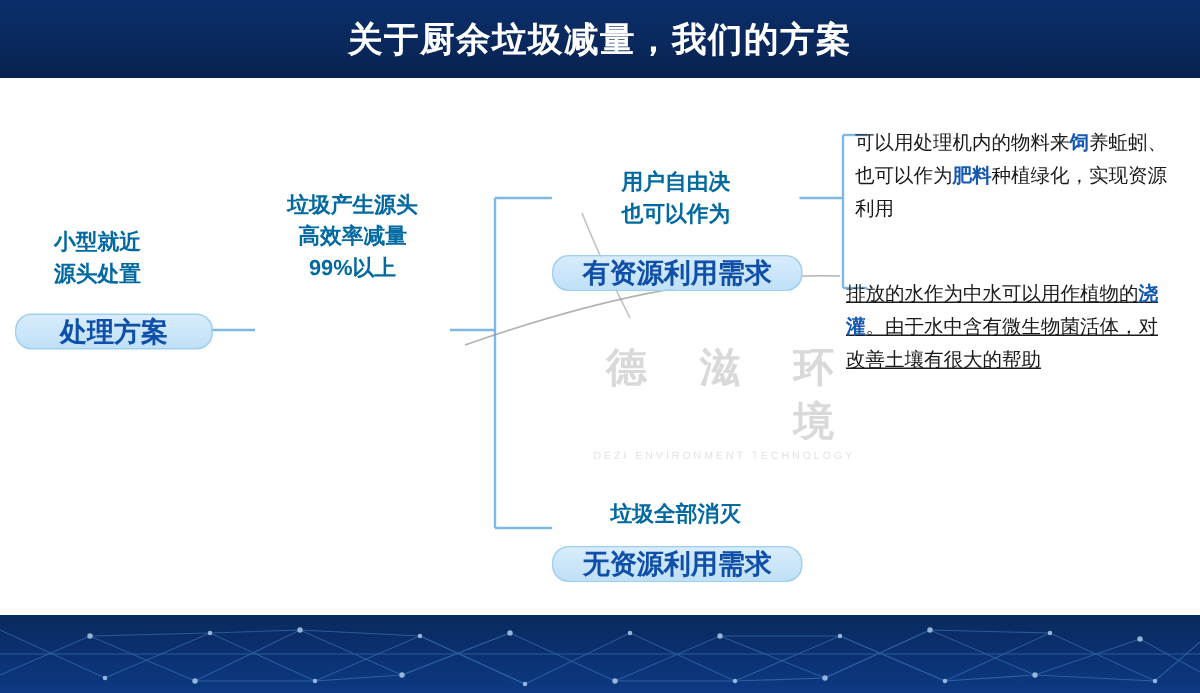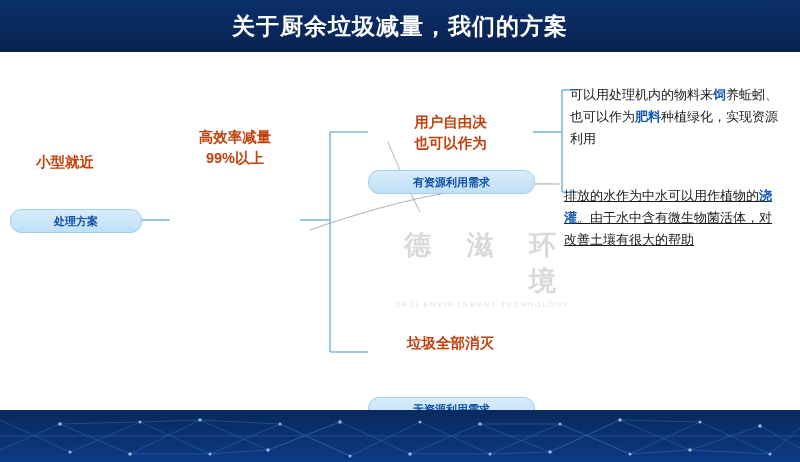--- a/index.html
+++ b/index.html
@@ -112,32 +112,32 @@
     font-weight: normal;
   }
 
   
   .pill {
     position: absolute;
     border-radius: 11px;
     background: linear-gradient(180deg, #d8ecfb 0%, #bfe0f7 100%);
     border: 1px solid #9fd0ef;
     color: #0f4fa8;
-    font-size: 11px;
+    font-size: 18px;
     font-weight: bold;
     text-align: center;
     line-height: 22px;
     height: 22px;
     white-space: nowrap;
   }
 
   
   .blue-label {
     position: absolute;
-    color: #c2410c;
+    color: #0369a1;
     font-weight: bold;
     font-size: 14.5px;
     line-height: 21px;
     text-align: center;
     white-space: nowrap;
   }
 
   
   .body-text {
     position: absolute;
@@ -183,42 +183,44 @@
       <path d="M388 90 C 400 120, 410 140, 420 160" stroke="#9a9a9a" stroke-width="1.1" fill="none" opacity="0.6"></path>
     </svg>
 
     <div class="watermark">
       <span>德 滋 环 境</span>
       <span class="sub">DEZI ENVIRONMENT TECHNOLOGY</span>
     </div>
 
     <div class="blue-label" style="left:0; top:100px; width:130px;">
       <div>小型就近</div>
+      <div>源头处置</div>
     </div>
 
     <div class="pill" style="left:10px; top:157px; width:130px;">处理方案</div>
 
     <div class="blue-label" style="left:160px; top:75px; width:150px;">
+      <div>垃圾产生源头</div>
       <div>高效率减量</div>
       <div>99%以上</div>
     </div>
 
 
     <div class="blue-label" style="left:368px; top:60px; width:165px;">
       <div>用户自由决</div>
       <div>也可以作为</div>
     </div>
 
     <div class="pill" style="left:368px; top:118px; width:165px;">有资源利用需求</div>
 
     <div class="blue-label" style="left:368px; top:281px; width:165px;">
       <div>垃圾全部消灭</div>
     </div>
 
-    <div class="pill" style="left:368px; top:312px; width:165px;margin-top:33px;">无资源利用需求</div>
+    <div class="pill" style="left:368px; top:312px; width:165px;">无资源利用需求</div>
 
     <div class="body-text" style="left:570px; top:32px;">
       <span>可以用处理机内的物料来</span><span class="hl">饲</span><span>养蚯蚓</span><span>、也可以作为</span><span class="hl">肥料</span><span>种</span><span>植绿化，实现资源利用</span>
     </div>
 
     <div class="body-text" style="left:564px; top:133px;text-decoration:underline;">
       <span>排放的水作为中水可以用作</span><span>植物的</span><span class="hl">浇灌</span><span>。由于水中含有</span><span>微生物菌活体，对改善土壤</span><span>有很大的帮助</span>
     </div>
 
   </div>

